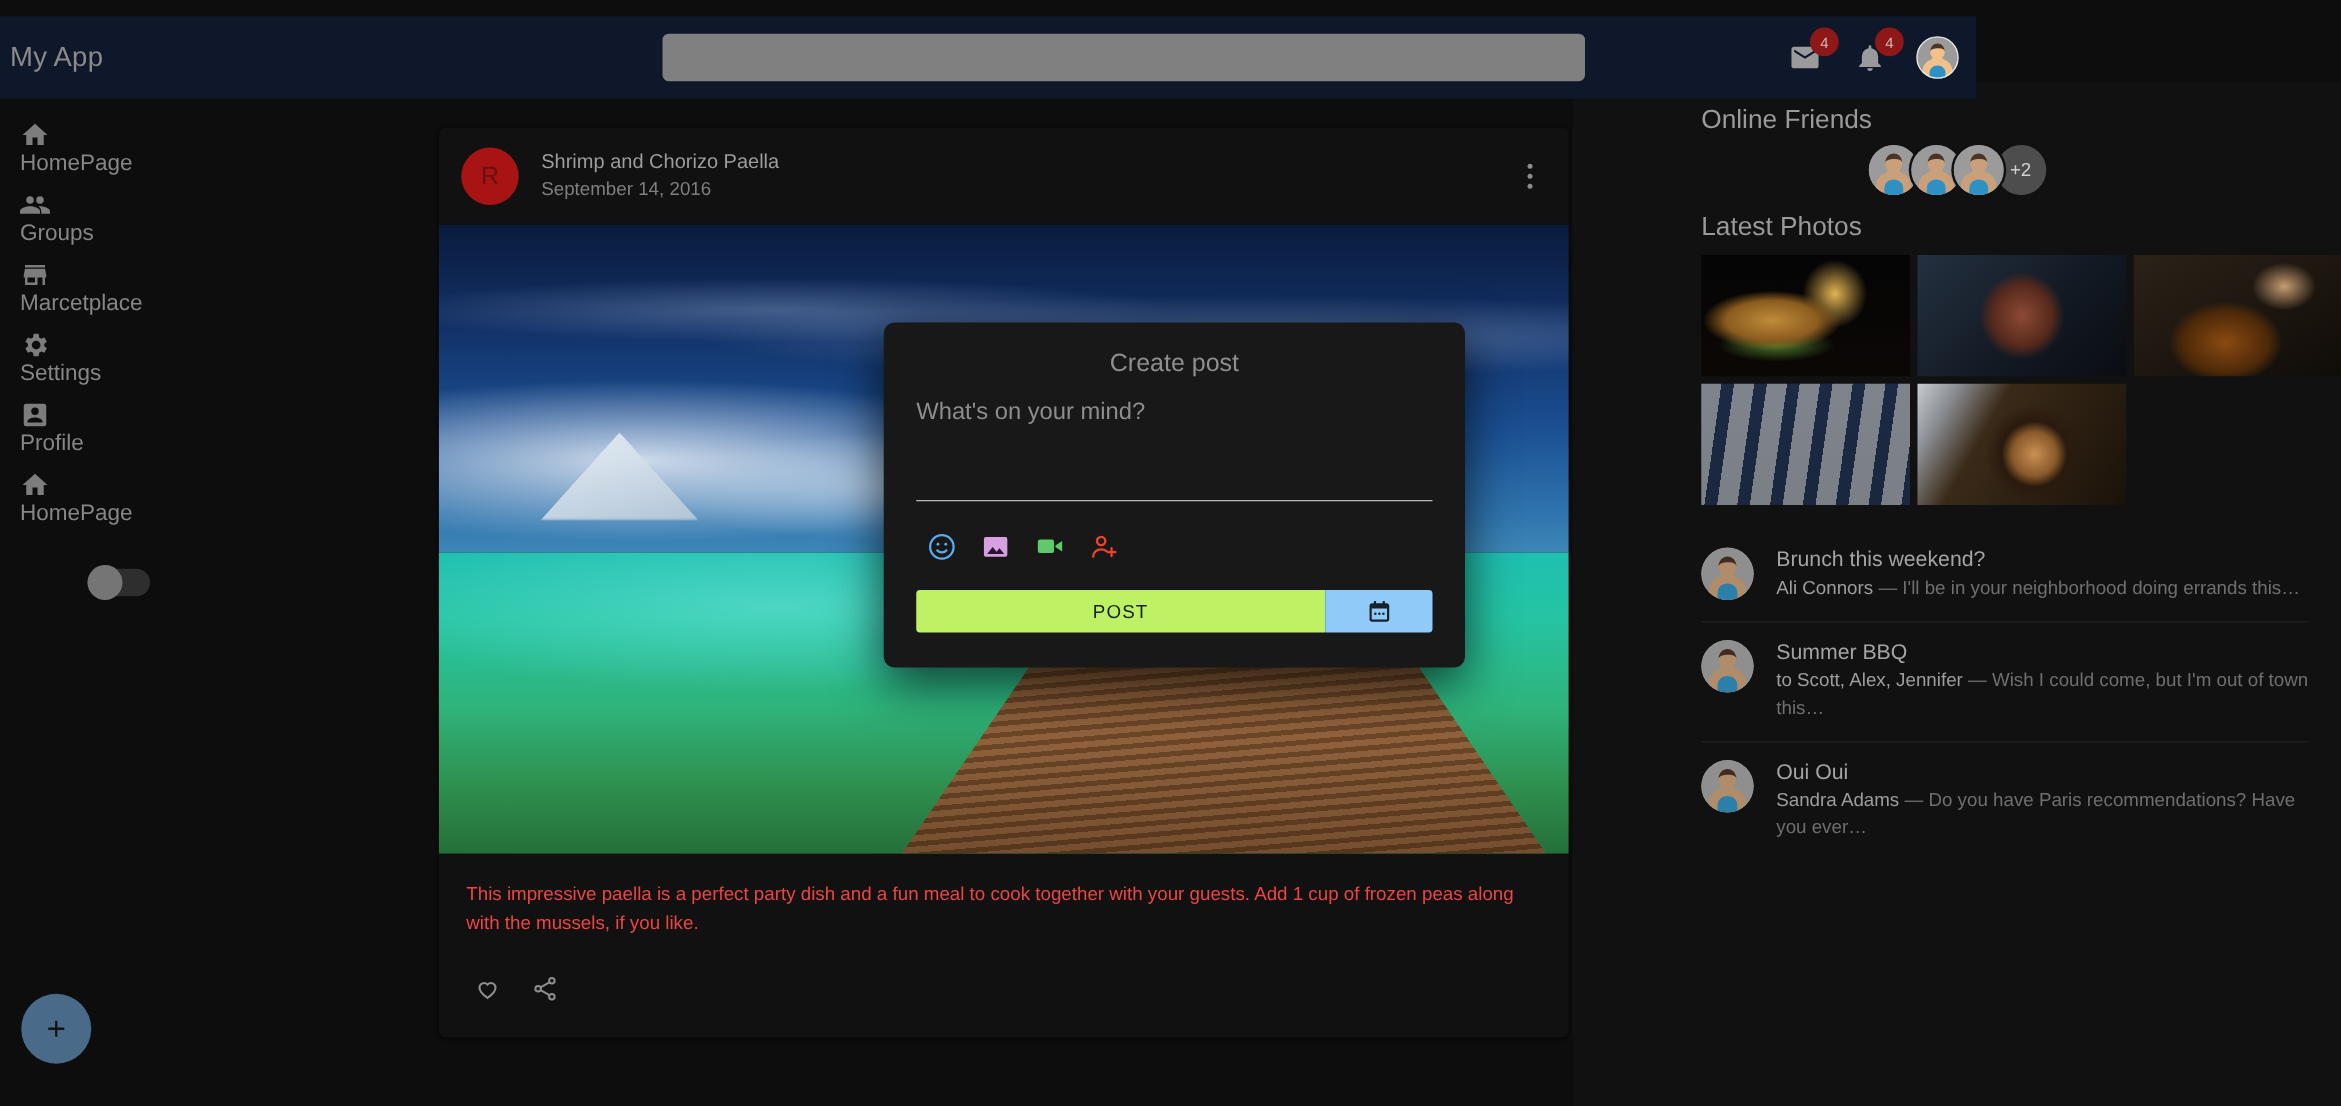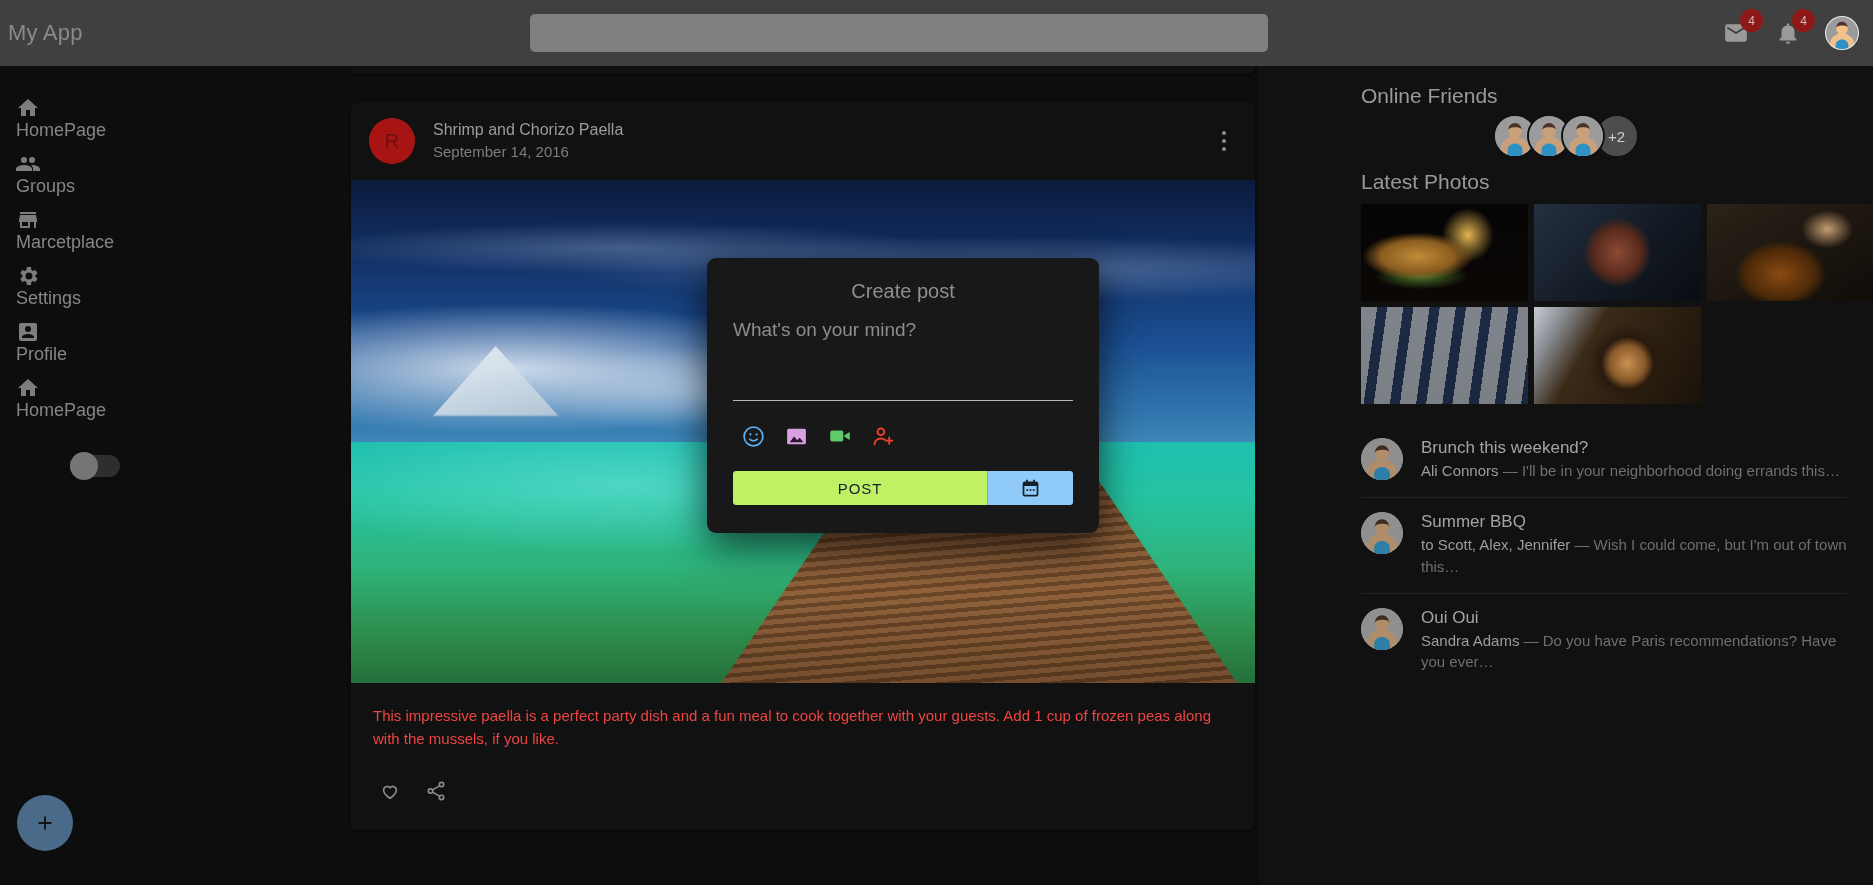--- a/index.html
+++ b/index.html
@@ -7,22 +7,22 @@
   html, body {
     width: 1873px; height: 885px;
     background: #0d0d0d;
     font-family: "Liberation Sans", sans-serif;
     overflow: hidden;
   }
   .app { position: relative; width: 1873px; height: 885px; background: #0d0d0d; }
 
   
   .topbar {
-    position: absolute; top: 0; left: 0; width: 1873px; height: 66px;
-    background: #404040; display: flex; align-items: center; z-index: 40;
+    position: absolute; top: 13px; left: 0; width: 1581px; height: 66px;
+    background: #0f172a; display: flex; align-items: center; z-index: 40;
   }
   .app-title {
     margin-left: 8px; font-size: 22px; color: #8a8a8a; letter-spacing: .2px;
   }
   .search-wrap { position: absolute; left: 530px; top: 14px; width: 738px; height: 38px; }
   .search-input {
     width: 100%; height: 100%; border: none; outline: none;
     background: #808080; border-radius: 5px; padding: 0 14px;
     color: #1a1a1a; font-size: 15px; font-family: "Liberation Sans", sans-serif;
   }
@@ -197,21 +197,21 @@
   .conv + .conv { border-top: 1px solid #222222; }
   .conv .av { width: 42px; height: 42px; margin-right: 18px; }
   .conv-body { flex: 1; }
   .conv-title { font-size: 17px; color: #a4a4a4; margin-bottom: 2px; }
   .conv-sub { font-size: 15px; color: #6f6f6f; line-height: 1.42; }
   .conv-sub b { color: #9d9d9d; font-weight: normal; }
 
   
   .modal-layer { position: absolute; inset: 0; z-index: 60; pointer-events: none; }
   .modal {
-    position: absolute; left: 707px; top: 258px; width: 392px;
+    position: absolute; left: 707px; top: 258px; width: 465px;
     background: #181818; border-radius: 9px; padding: 22px 26px 28px 26px;
     box-shadow: 0 12px 40px rgba(0,0,0,.7); pointer-events: auto;
   }
   .modal-title { text-align: center; font-size: 20px; color: #8f8f8f; margin-bottom: 16px; }
   .modal-user { display: flex; align-items: center; gap: 14px; margin-bottom: 26px; }
   .modal-user .av { width: 44px; height: 44px; }
   .modal-user-name { font-size: 17px; color: #4b5059; }
   .modal-field {
     width: 100%; min-height: 82px; background: transparent; border: none;
     border-bottom: 1px solid #b9b9b9; outline: none; resize: none;

